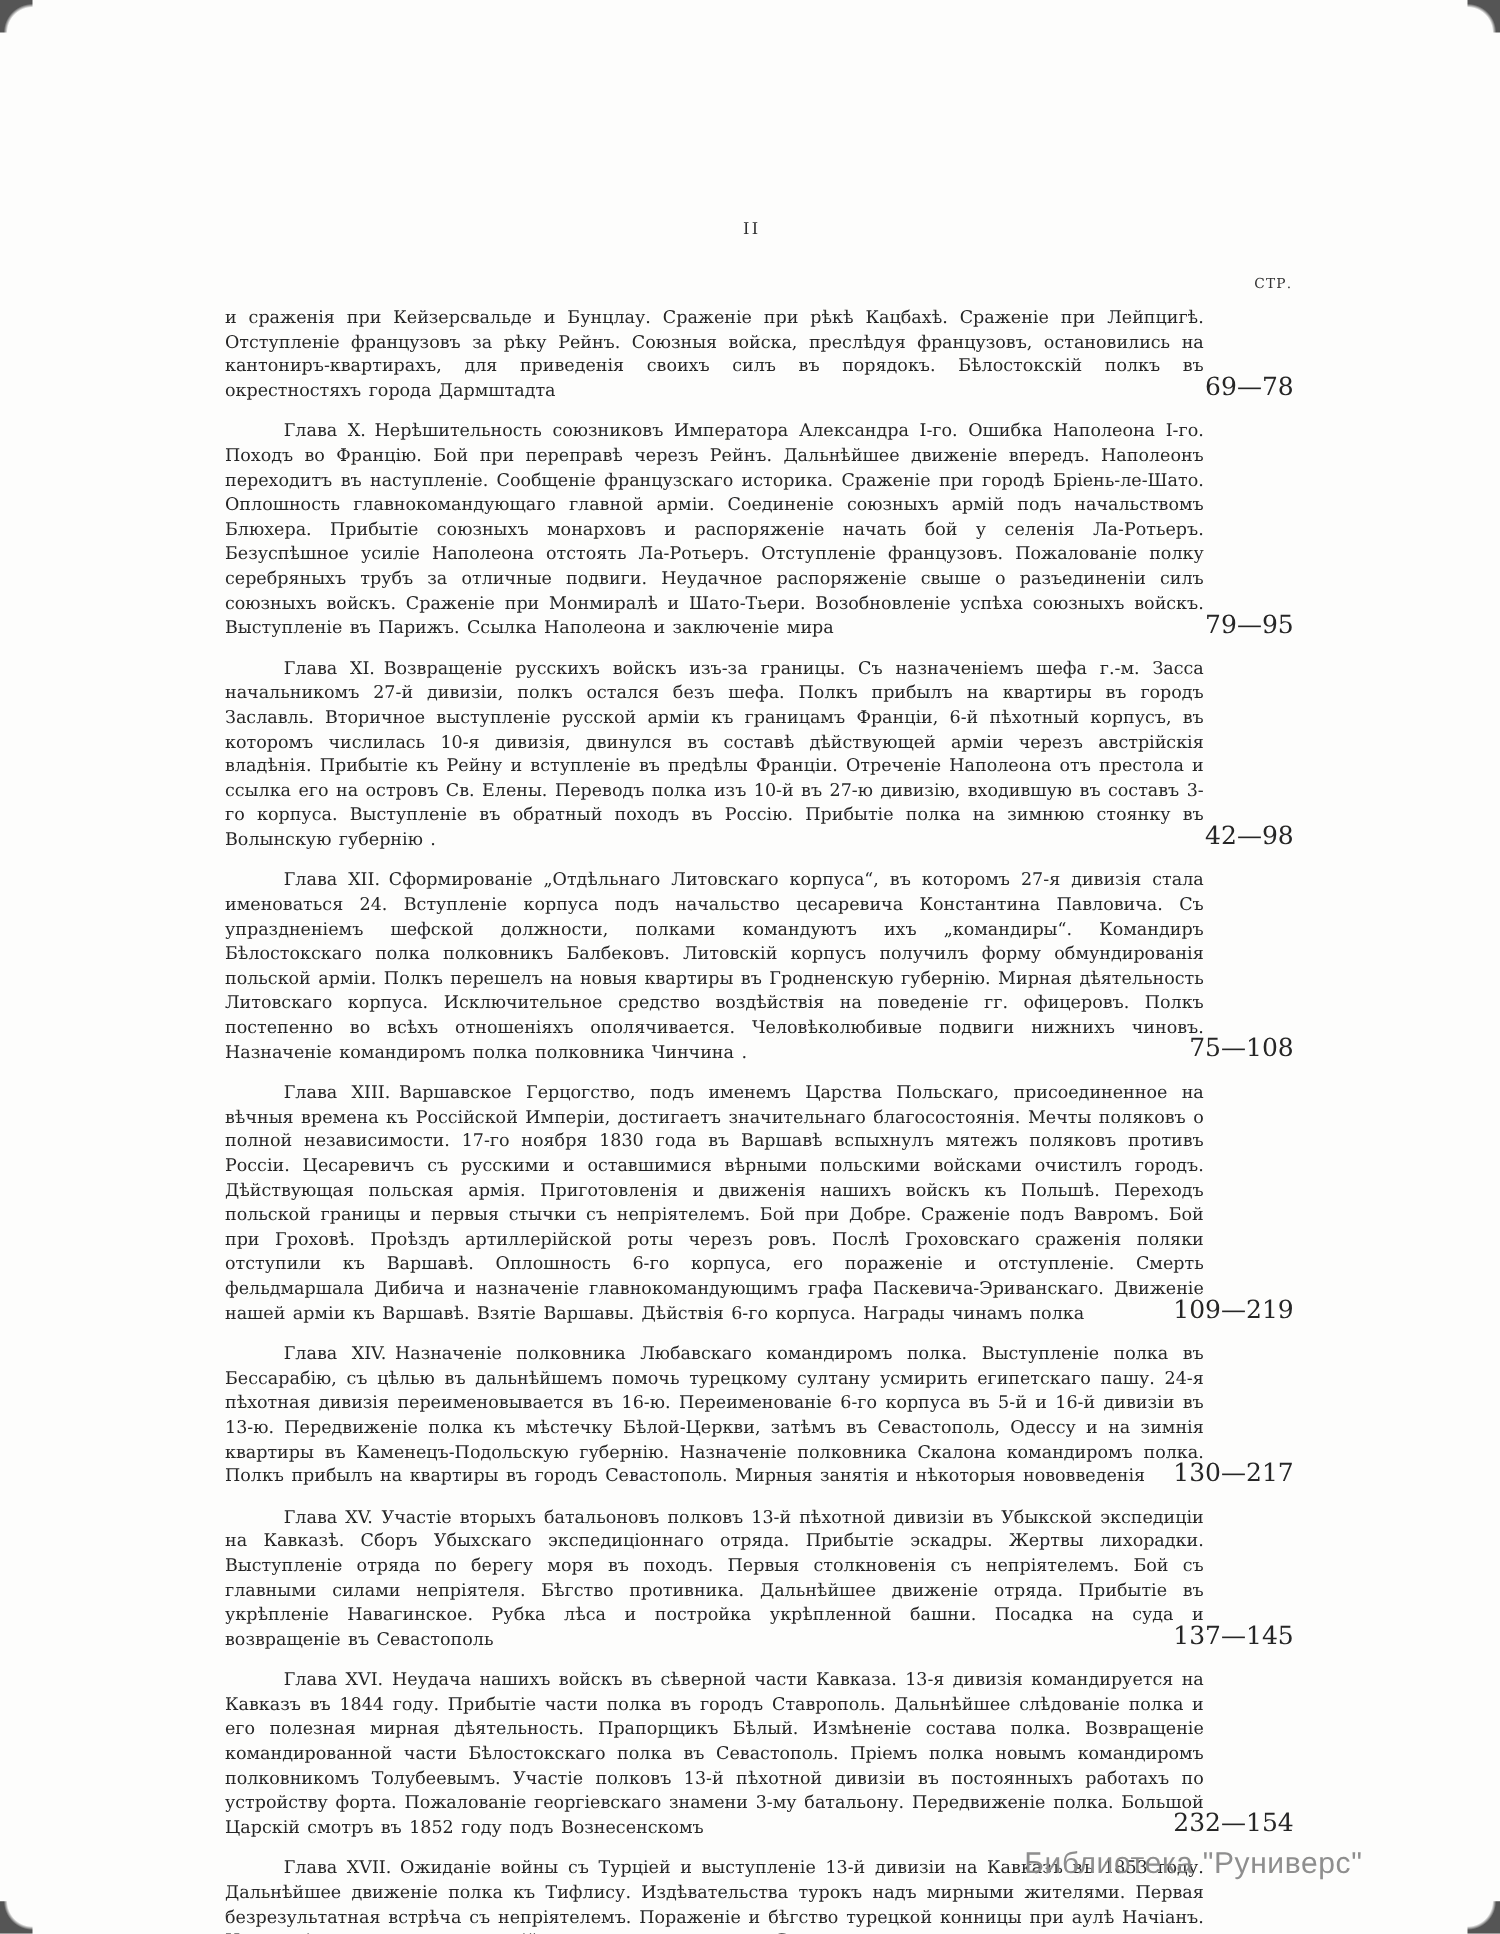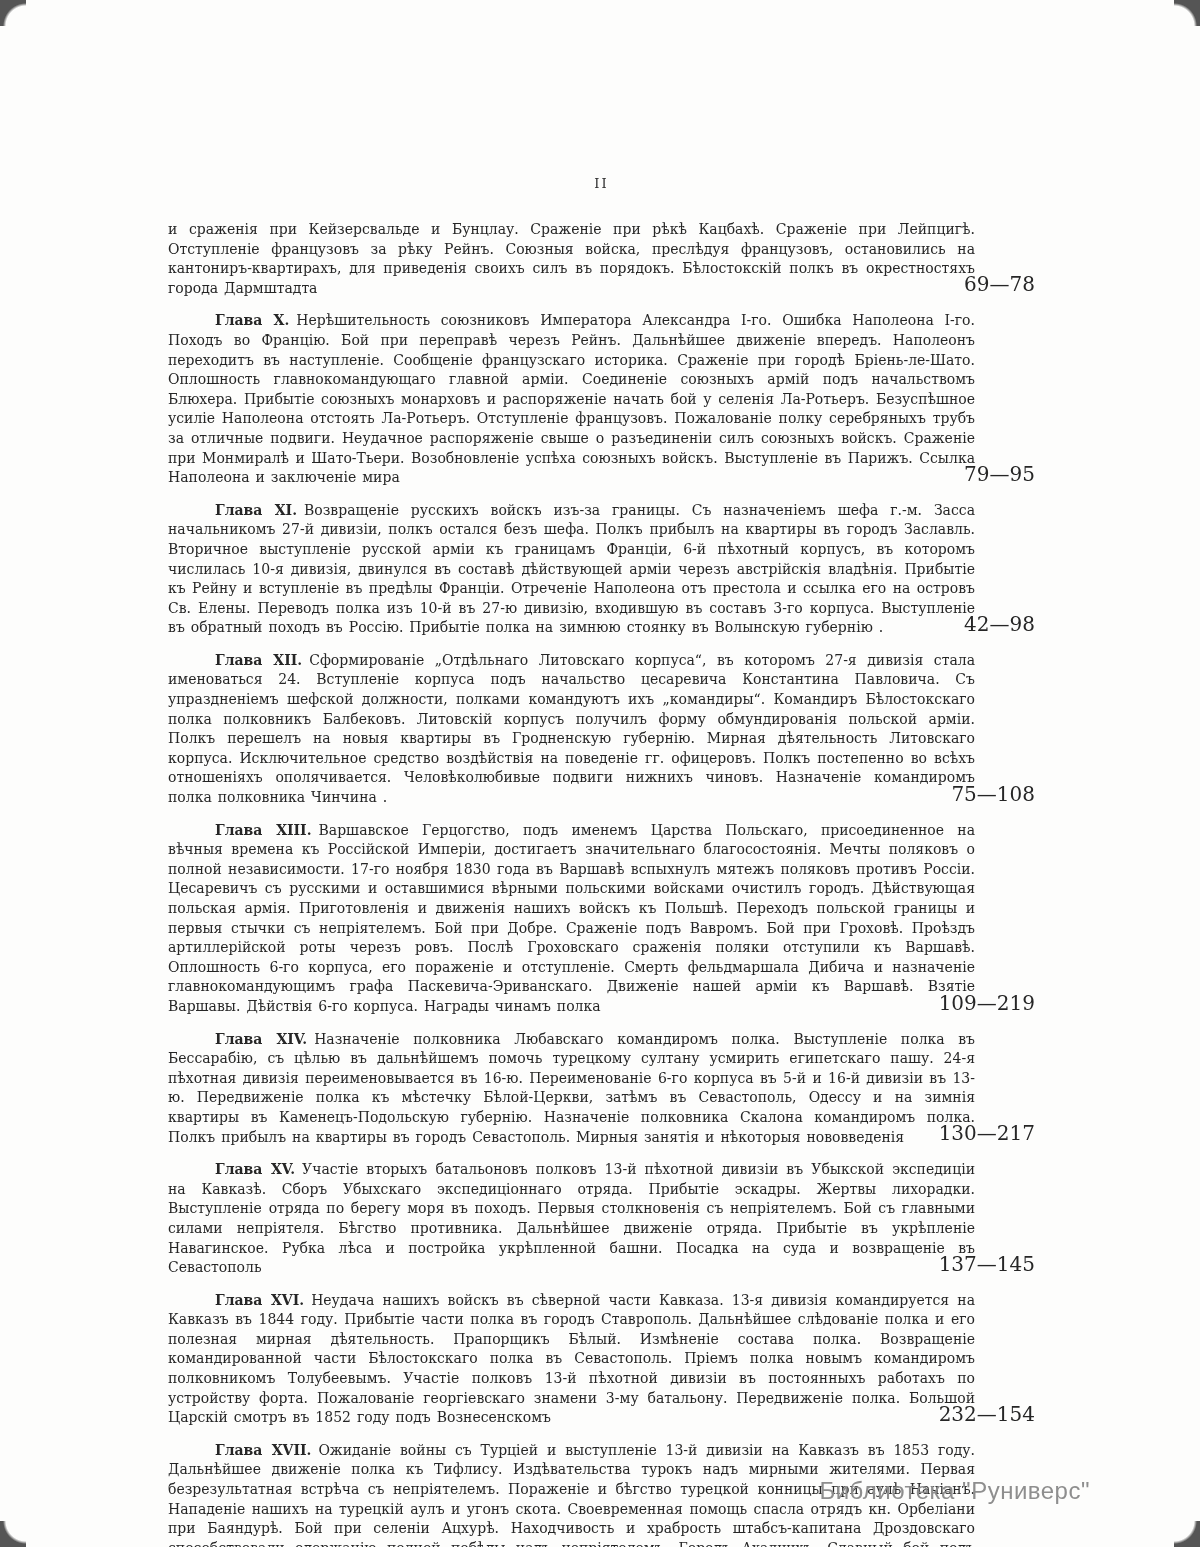--- a/index.html
+++ b/index.html
@@ -30,29 +30,29 @@
   .col-header{
     text-align:right;font-size:11px;letter-spacing:1px;color:#333;
     padding-right:1px;margin:0 0 7px 0;
   }
   .entry{
     position:relative;
     padding-right:60px;       
     margin:0 0 13px 0;
   }
   .entry p{
-    margin:0;
+    margin:12px;
     font-size:14px;
     line-height:19.6px;
     text-align:justify;
     word-spacing:1.5px;
     text-indent:47px;
   }
   .entry.no-indent p{text-indent:0;}
-  .chapter{font-weight:bold;margin-right:7px;}
+  .chapter{font-weight:normal;margin-right:7px;}
   .chapter:empty{display:none;margin:0;}
   .pages{
     position:absolute;right:0;bottom:2px;
     font-size:20px;color:#262626;white-space:nowrap;
   }
   .watermark{
     position:absolute;top:1477px;right:110px;
     font-family:"Liberation Sans","DejaVu Sans",sans-serif;
     font-size:24px;color:#8e8e8e;letter-spacing:0.5px;
   }
@@ -64,20 +64,21 @@
 
   <div class="corner tl"></div>
   <div class="corner tr"></div>
   <div class="corner bl"></div>
   <div class="corner br"></div>
 
   <div class="folio">II</div>
 
   <div class="content">
 
+    <div class="col-header">СТР.</div>
 
     <div class="entry no-indent">
       <p><span>и сраженія при Кейзерсвальде и Бунцлау. Сраженіе при рѣкѣ Кацбахѣ. Сраженіе при Лейпцигѣ. Отступленіе французовъ за рѣку Рейнъ. Союзныя войска, преслѣдуя французовъ, остановились на кантониръ-квартирахъ, для приведенія своихъ силъ въ порядокъ. Бѣлостокскій полкъ въ окрестностяхъ города Дармштадта</span></p>
       <span class="pages">69—78</span>
     </div>
 
     <div class="entry">
       <p><b class="chapter">Глава X.</b><span>Нерѣшительность союзниковъ Императора Александра I-го. Ошибка Наполеона I-го. Походъ во Францію. Бой при переправѣ черезъ Рейнъ. Дальнѣйшее движеніе впередъ. Наполеонъ переходитъ въ наступленіе. Сообщеніе французскаго историка. Сраженіе при городѣ Бріень-ле-Шато. Оплошность главнокомандующаго главной арміи. Соединеніе союзныхъ армій подъ начальствомъ Блюхера. Прибытіе союзныхъ монарховъ и распоряженіе начать бой у селенія Ла-Ротьеръ. Безуспѣшное усиліе Наполеона отстоять Ла-Ротьеръ. Отступленіе французовъ. Пожалованіе полку серебряныхъ трубъ за отличные подвиги. Неудачное распоряженіе свыше о разъединеніи силъ союзныхъ войскъ. Сраженіе при Монмиралѣ и Шато-Тьери. Возобновленіе успѣха союзныхъ войскъ. Выступленіе въ Парижъ. Ссылка Наполеона и заключеніе мира</span></p>
       <span class="pages">79—95</span>
     </div>

